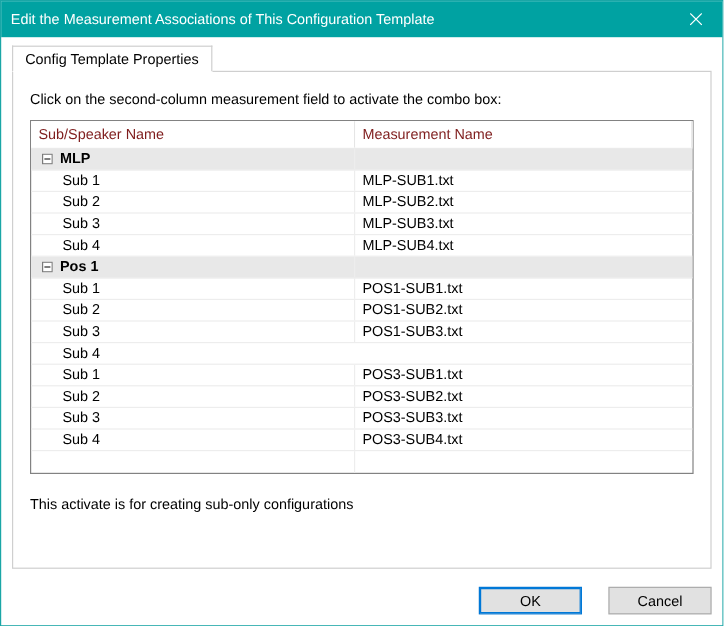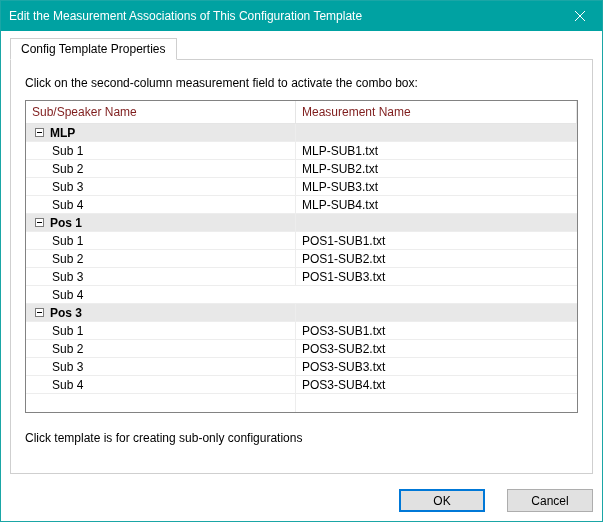--- a/index.html
+++ b/index.html
@@ -86,21 +86,20 @@
     height:18px;
     align-items:center;
   }
   .grid-body .row:last-child { border-bottom:none; }
   .row .cell {
     padding:1px 6px;
     font-size:12px;
     border-right:1px solid #ededed;
     height:100%;
     display:flex;
-    align-items:center;
   }
   .row .cell:last-child { border-right:none; }
   .group-row { background:#e8e8e8; font-weight:bold; }
   .group-row .toggle {
     width:14px; height:14px;
     display:inline-flex; align-items:center; justify-content:center;
     margin-right:4px;
     font-weight:normal;
   }
   .group-row .toggle svg { display:block; }
@@ -246,32 +245,20 @@
               <div class="cell col-b">
                 <span>POS1-SUB3.txt</span>
               </div>
             </div>
             <div class="row child-row">
               <div class="cell col-a">
                 <span class="indent"></span>
                 <span>Sub 4</span>
               </div>
             </div>
-            <div class="row group-row">
-              <div class="cell col-a">
-                <span class="toggle">
-                  <svg width="9" height="9" viewBox="0 0 9 9">
-                    <rect x="0.5" y="0.5" width="8" height="8" fill="#fff" stroke="#7a7a7a"></rect>
-                    <line x1="2" y1="4.5" x2="7" y2="4.5" stroke="#000"></line>
-                  </svg>
-                </span>
-                <span>Pos 3</span>
-              </div>
-              <div class="cell col-b"></div>
-            </div>
             <div class="row child-row">
               <div class="cell col-a">
                 <span class="indent"></span>
                 <span>Sub 1</span>
               </div>
               <div class="cell col-b">
                 <span>POS3-SUB1.txt</span>
               </div>
             </div>
             <div class="row child-row">
@@ -301,21 +288,21 @@
                 <span>POS3-SUB4.txt</span>
               </div>
             </div>
             <div class="row empty-row">
               <div class="cell col-a"></div>
               <div class="cell col-b"></div>
             </div>
           </div>
       </div>
 
-      <div class="footer-text">Click template is for creating sub-only configurations</div>
+      <div class="footer-text">This activate is for creating sub-only configurations</div>
 
     </div>
 
   </div>
 
   <div class="button-row">
     <button class="btn default">OK</button>
     <button class="btn">Cancel</button>
   </div>
 

